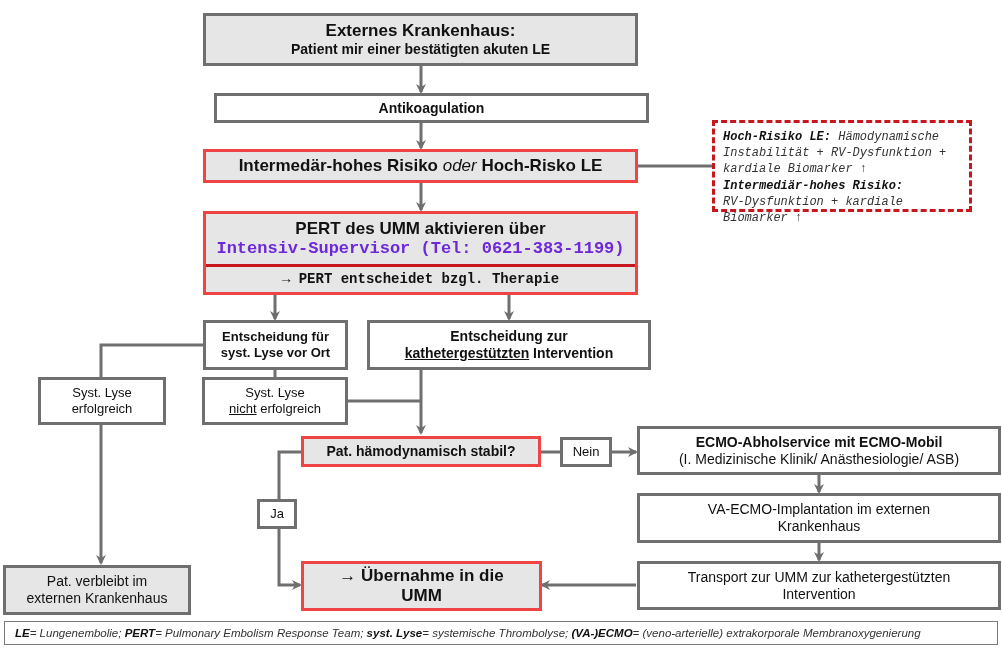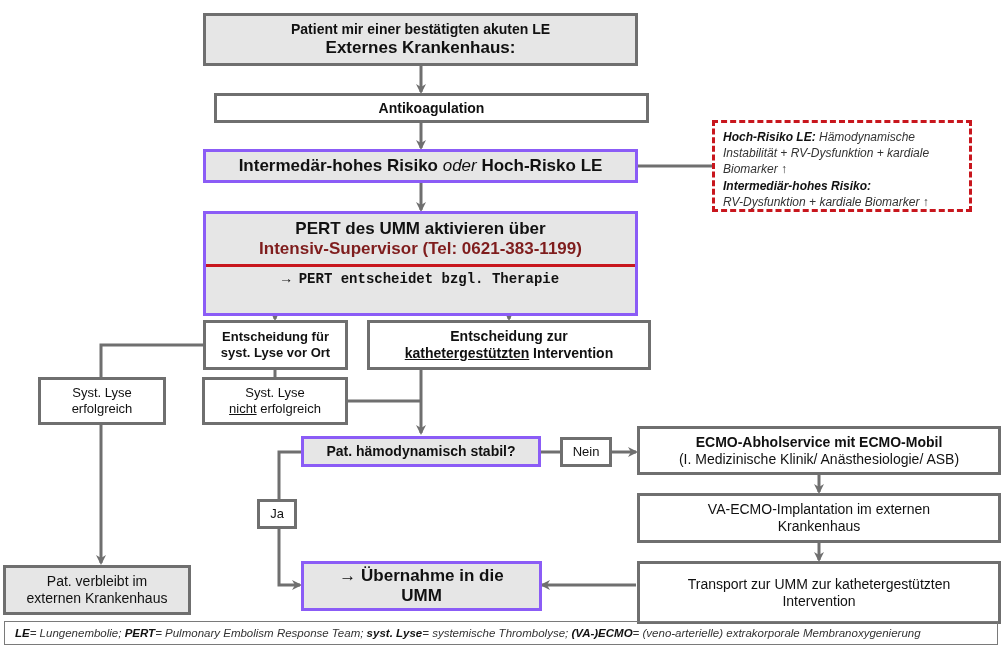--- a/index.html
+++ b/index.html
@@ -1,26 +1,26 @@
 <!DOCTYPE html>
 <html><head>
 <meta charset="utf-8">
 <style>
   html, body { margin:0; padding:0; background:#ffffff; }
   body { width:1002px; height:659px; position:relative; overflow:hidden; font-family:"Liberation Sans", sans-serif; color:#111; }
   .box { position:absolute; box-sizing:border-box; display:flex; flex-direction:column; align-items:center; justify-content:center; text-align:center; line-height:1.2; }
   .gray { border:3px solid #6f6f6f; }
-  .red { border:3px solid #8b5cf6; }
+  .red { border:3px solid #ef4444; }
   .fill { background:#e6e6e6; }
   .white { background:#ffffff; }
   .b { font-weight:bold; }
-  .redtext { color:#7f1d1d; }
+  .redtext { color:#6d28d9;font-family:Liberation Mono, monospace; }
   svg.conn { position:absolute; left:0; top:0; }
   u { text-decoration:underline; }
-  .note { position:absolute; box-sizing:border-box; border:3px dashed #c8161d; background:#fff; padding:6px 8px; font-size:12px; line-height:1.35; font-style:italic; color:#333; }
+  .note { position:absolute; box-sizing:border-box; border:3px dashed #c8161d; background:#fff; padding:6px 8px; font-size:12px; line-height:1.35; font-style:italic; color:#333;font-family:Liberation Mono, monospace; }
   .note b { color:#111; }
   .footer { position:absolute; left:4px; top:621px; width:994px; height:24px; box-sizing:border-box; border:1px solid #7a7a7a; font-size:11.5px; font-style:italic; color:#333; display:flex; align-items:center; padding-left:10px; white-space:nowrap; }
   .footer b { color:#111; }
 </style>
 </head>
 <body>
 
 <svg class="conn" width="1002" height="659">
   <defs>
     <marker id="ah" markerWidth="10" markerHeight="10" refX="8" refY="5" orient="auto" markerUnits="userSpaceOnUse">
@@ -42,41 +42,41 @@
     <line x1="540" y1="452" x2="561" y2="452"></line>
     <line x1="610" y1="452" x2="636" y2="452" marker-end="url(#ah)"></line>
     <polyline points="302,452 279,452 279,585 300,585" marker-end="url(#ah)"></polyline>
     <line x1="819" y1="474" x2="819" y2="492" marker-end="url(#ah)"></line>
     <line x1="819" y1="542" x2="819" y2="560" marker-end="url(#ah)"></line>
     <line x1="636" y1="585" x2="542" y2="585" marker-end="url(#ah)"></line>
   </g>
 </svg>
 
 <div class="box gray fill" style="left:203px;top:13px;width:435px;height:53px;">
+  <div class="b" style="font-size:17px;">Externes Krankenhaus:</div>
   <div class="b" style="font-size:14px;">Patient mir einer bestätigten akuten LE</div>
-  <div class="b" style="font-size:17px;">Externes Krankenhaus:</div>
 </div>
 
 <div class="box gray white" style="left:203px;top:93px;width:435px;height:30px;margin-left:11px;">
   <div class="b" style="font-size:14px;">Antikoagulation</div>
 </div>
 
 <div class="box red fill" style="left:203px;top:149px;width:435px;height:34px;">
   <div style="font-size:17px;">
     <span class="b">Intermedär-hohes Risiko </span><i>oder</i><span class="b"> Hoch-Risko LE</span>
   </div>
 </div>
 
 <div class="note" style="left:712px;top:120px;width:260px;height:92px;">
   <b>Hoch-Risiko  LE:</b><span> Hämodynamische Instabilität + RV-Dysfunktion  + kardiale Biomarker ↑</span><br>
   <b>Intermediär-hohes  Risiko:</b><br>
   <span>RV-Dysfunktion  + kardiale  Biomarker ↑</span>
 </div>
 
-<div class="box red fill" style="left:203px;top:211px;width:435px;height:105px;justify-content:flex-start;text-align:center;">
+<div class="box red fill" style="left:203px;top:211px;width:435px;height:84px;justify-content:flex-start;text-align:center;">
   <div style="height:50px;display:flex;flex-direction:column;justify-content:center;">
     <div class="b" style="font-size:17px;">PERT des UMM aktivieren über</div>
     <div class="b redtext" style="font-size:17px;">Intensiv-Supervisor (Tel: 0621-383-1199)</div>
   </div>
   <div style="width:100%;border-top:3px solid #c8161d;height:25px;display:flex;align-items:center;justify-content:center;font-family:Liberation Mono, monospace;">
     <div class="b" style="font-size:14px;">→ PERT entscheidet bzgl. Therapie</div>
   </div>
 </div>
 
 <div class="box gray white" style="left:203px;top:320px;width:145px;height:50px;">
@@ -114,21 +114,21 @@
 <div class="box gray white" style="left:637px;top:426px;width:364px;height:49px;">
   <div class="b" style="font-size:14px;">ECMO-Abholservice mit ECMO-Mobil</div>
   <div style="font-size:14px;">(I. Medizinische Klinik/ Anästhesiologie/ ASB)</div>
 </div>
 
 <div class="box gray white" style="left:637px;top:493px;width:364px;height:50px;">
   <div style="font-size:14px;">VA-ECMO-Implantation  im externen</div>
   <div style="font-size:14px;">Krankenhaus</div>
 </div>
 
-<div class="box gray white" style="left:637px;top:561px;width:364px;height:63px;">
+<div class="box gray white" style="left:637px;top:561px;width:364px;height:49px;">
   <div style="font-size:14px;">Transport zur UMM zur kathetergestützten</div>
   <div style="font-size:14px;">Intervention</div>
 </div>
 
 <div class="box gray fill" style="left:3px;top:565px;width:188px;height:50px;">
   <div style="font-size:14px;">Pat. verbleibt im</div>
   <div style="font-size:14px;">externen  Krankenhaus</div>
 </div>
 
 <div class="box red fill" style="left:301px;top:561px;width:241px;height:50px;">

